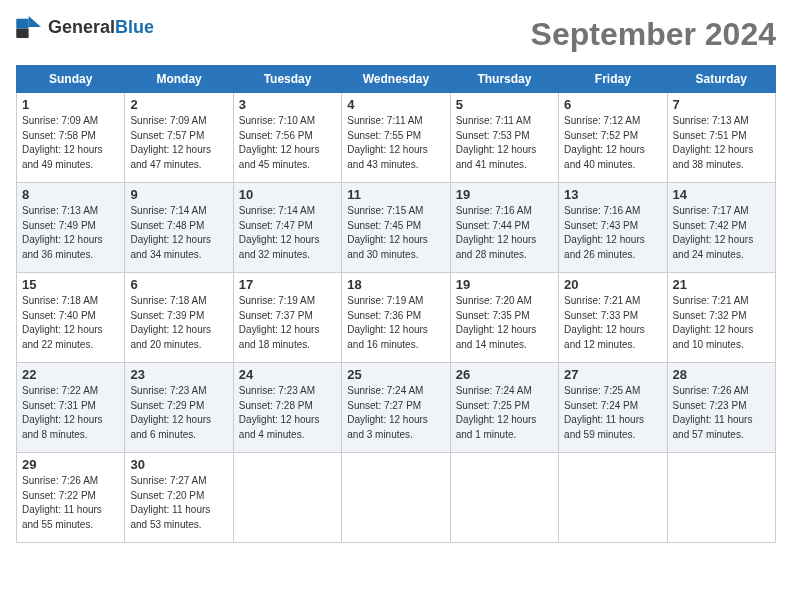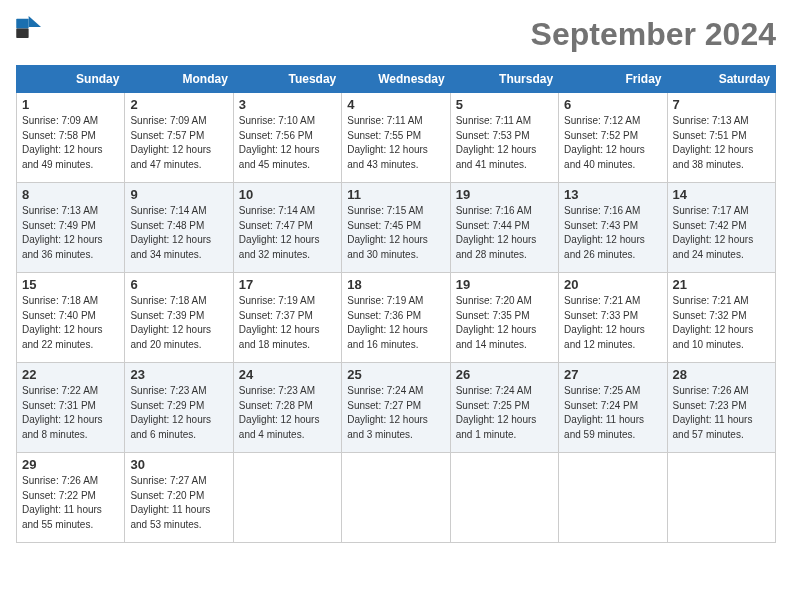--- a/index.html
+++ b/index.html
@@ -38,21 +38,21 @@
       color: #555;
     }
     .calendar {
       width: 100%;
       border-collapse: collapse;
       font-size: 10.5px;
     }
     .calendar th {
       background-color: #2a75bb;
       color: #fff;
-      text-align: right;
+      text-align: center;
       padding: 6px 5px;
       font-size: 12px;
       font-weight: bold;
       border: 1px solid #2a75bb;
     }
     .calendar td {
       border: 1px solid #ccc;
       vertical-align: top;
       padding: 4px 5px;
       width: 108px;
@@ -81,20 +81,23 @@
 </head>
 <body>
 
 <div class="header">
   <div class="logo">
     <svg class="logo-icon" viewBox="0 0 40 32" xmlns="http://www.w3.org/2000/svg">
       <rect x="0" y="4" width="18" height="14" rx="1" fill="#1a6faf"></rect>
       <polygon points="18,0 36,16 18,16" fill="#1a6faf"></polygon>
       <rect x="0" y="18" width="18" height="14" rx="1" fill="#333"></rect>
     </svg>
+    <div>
+      <span style="font-size:18px;font-weight:bold;color:#333;">General</span><span style="font-size:18px;font-weight:bold;color:#1a6faf;">Blue</span>
+    </div>
   </div>
   <div class="title-block">
     <div class="month-title">September 2024</div>
   </div>
 </div>
 
 <table class="calendar">
   <thead>
     <tr>
     <th>Sunday</th>

